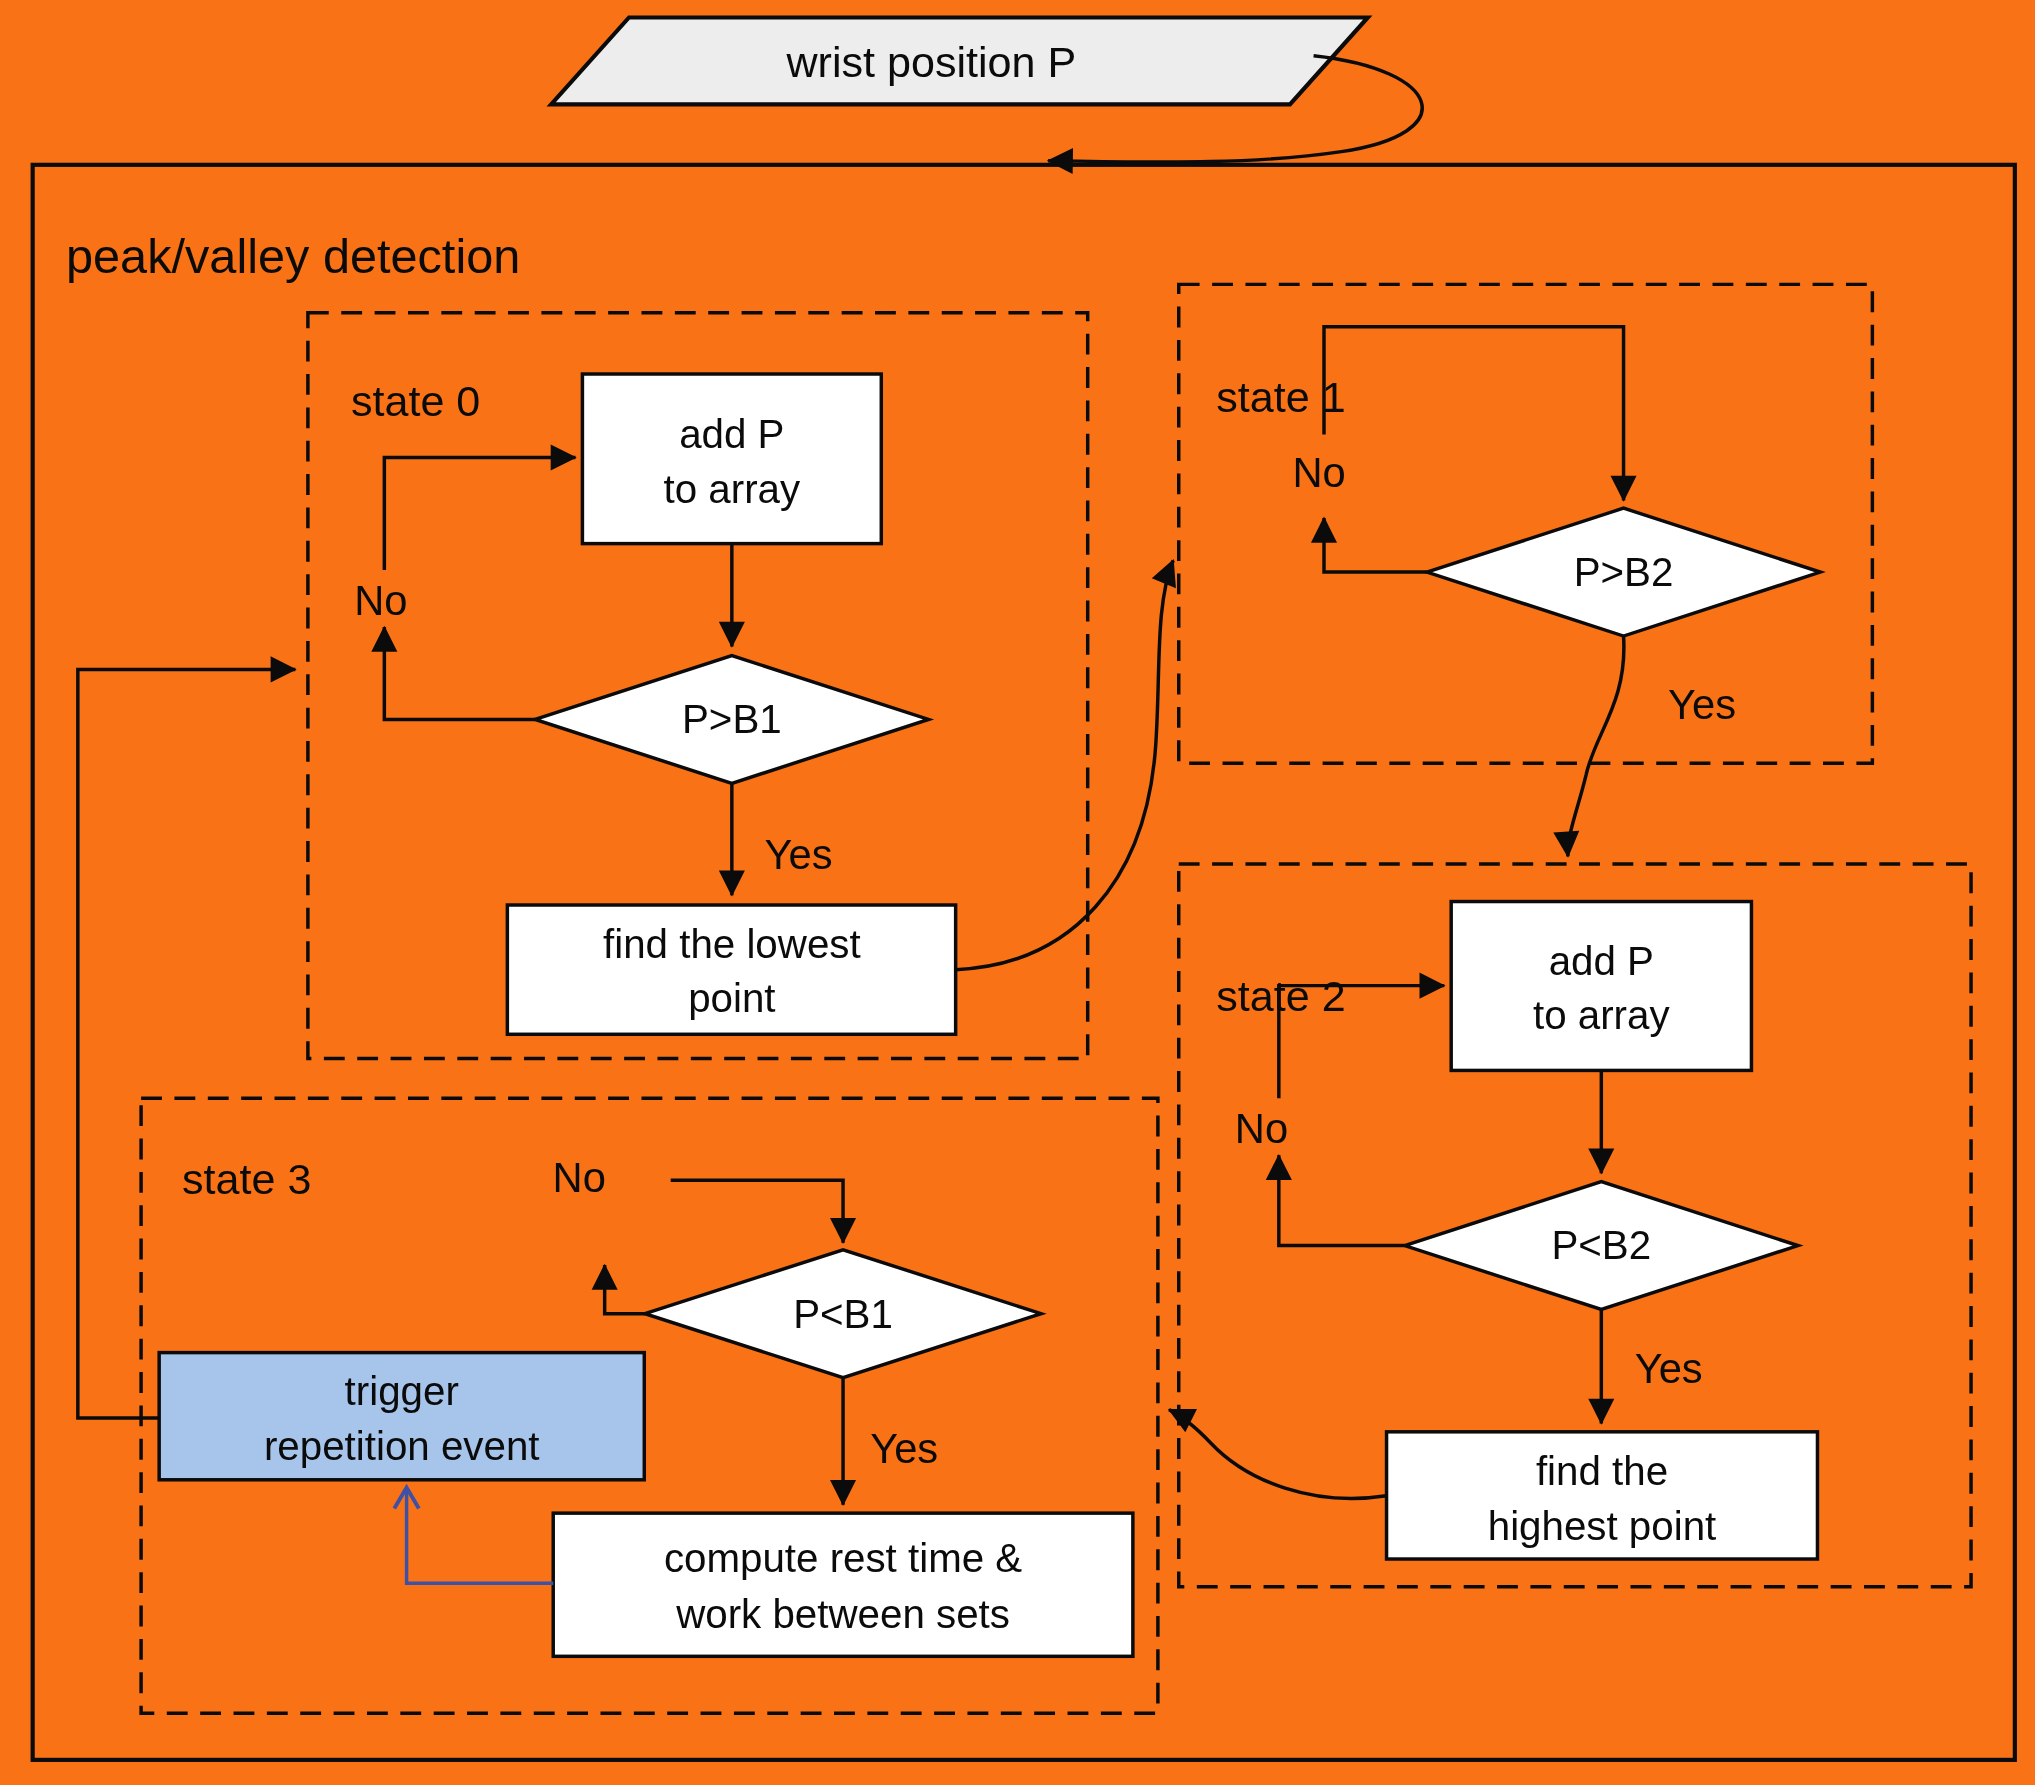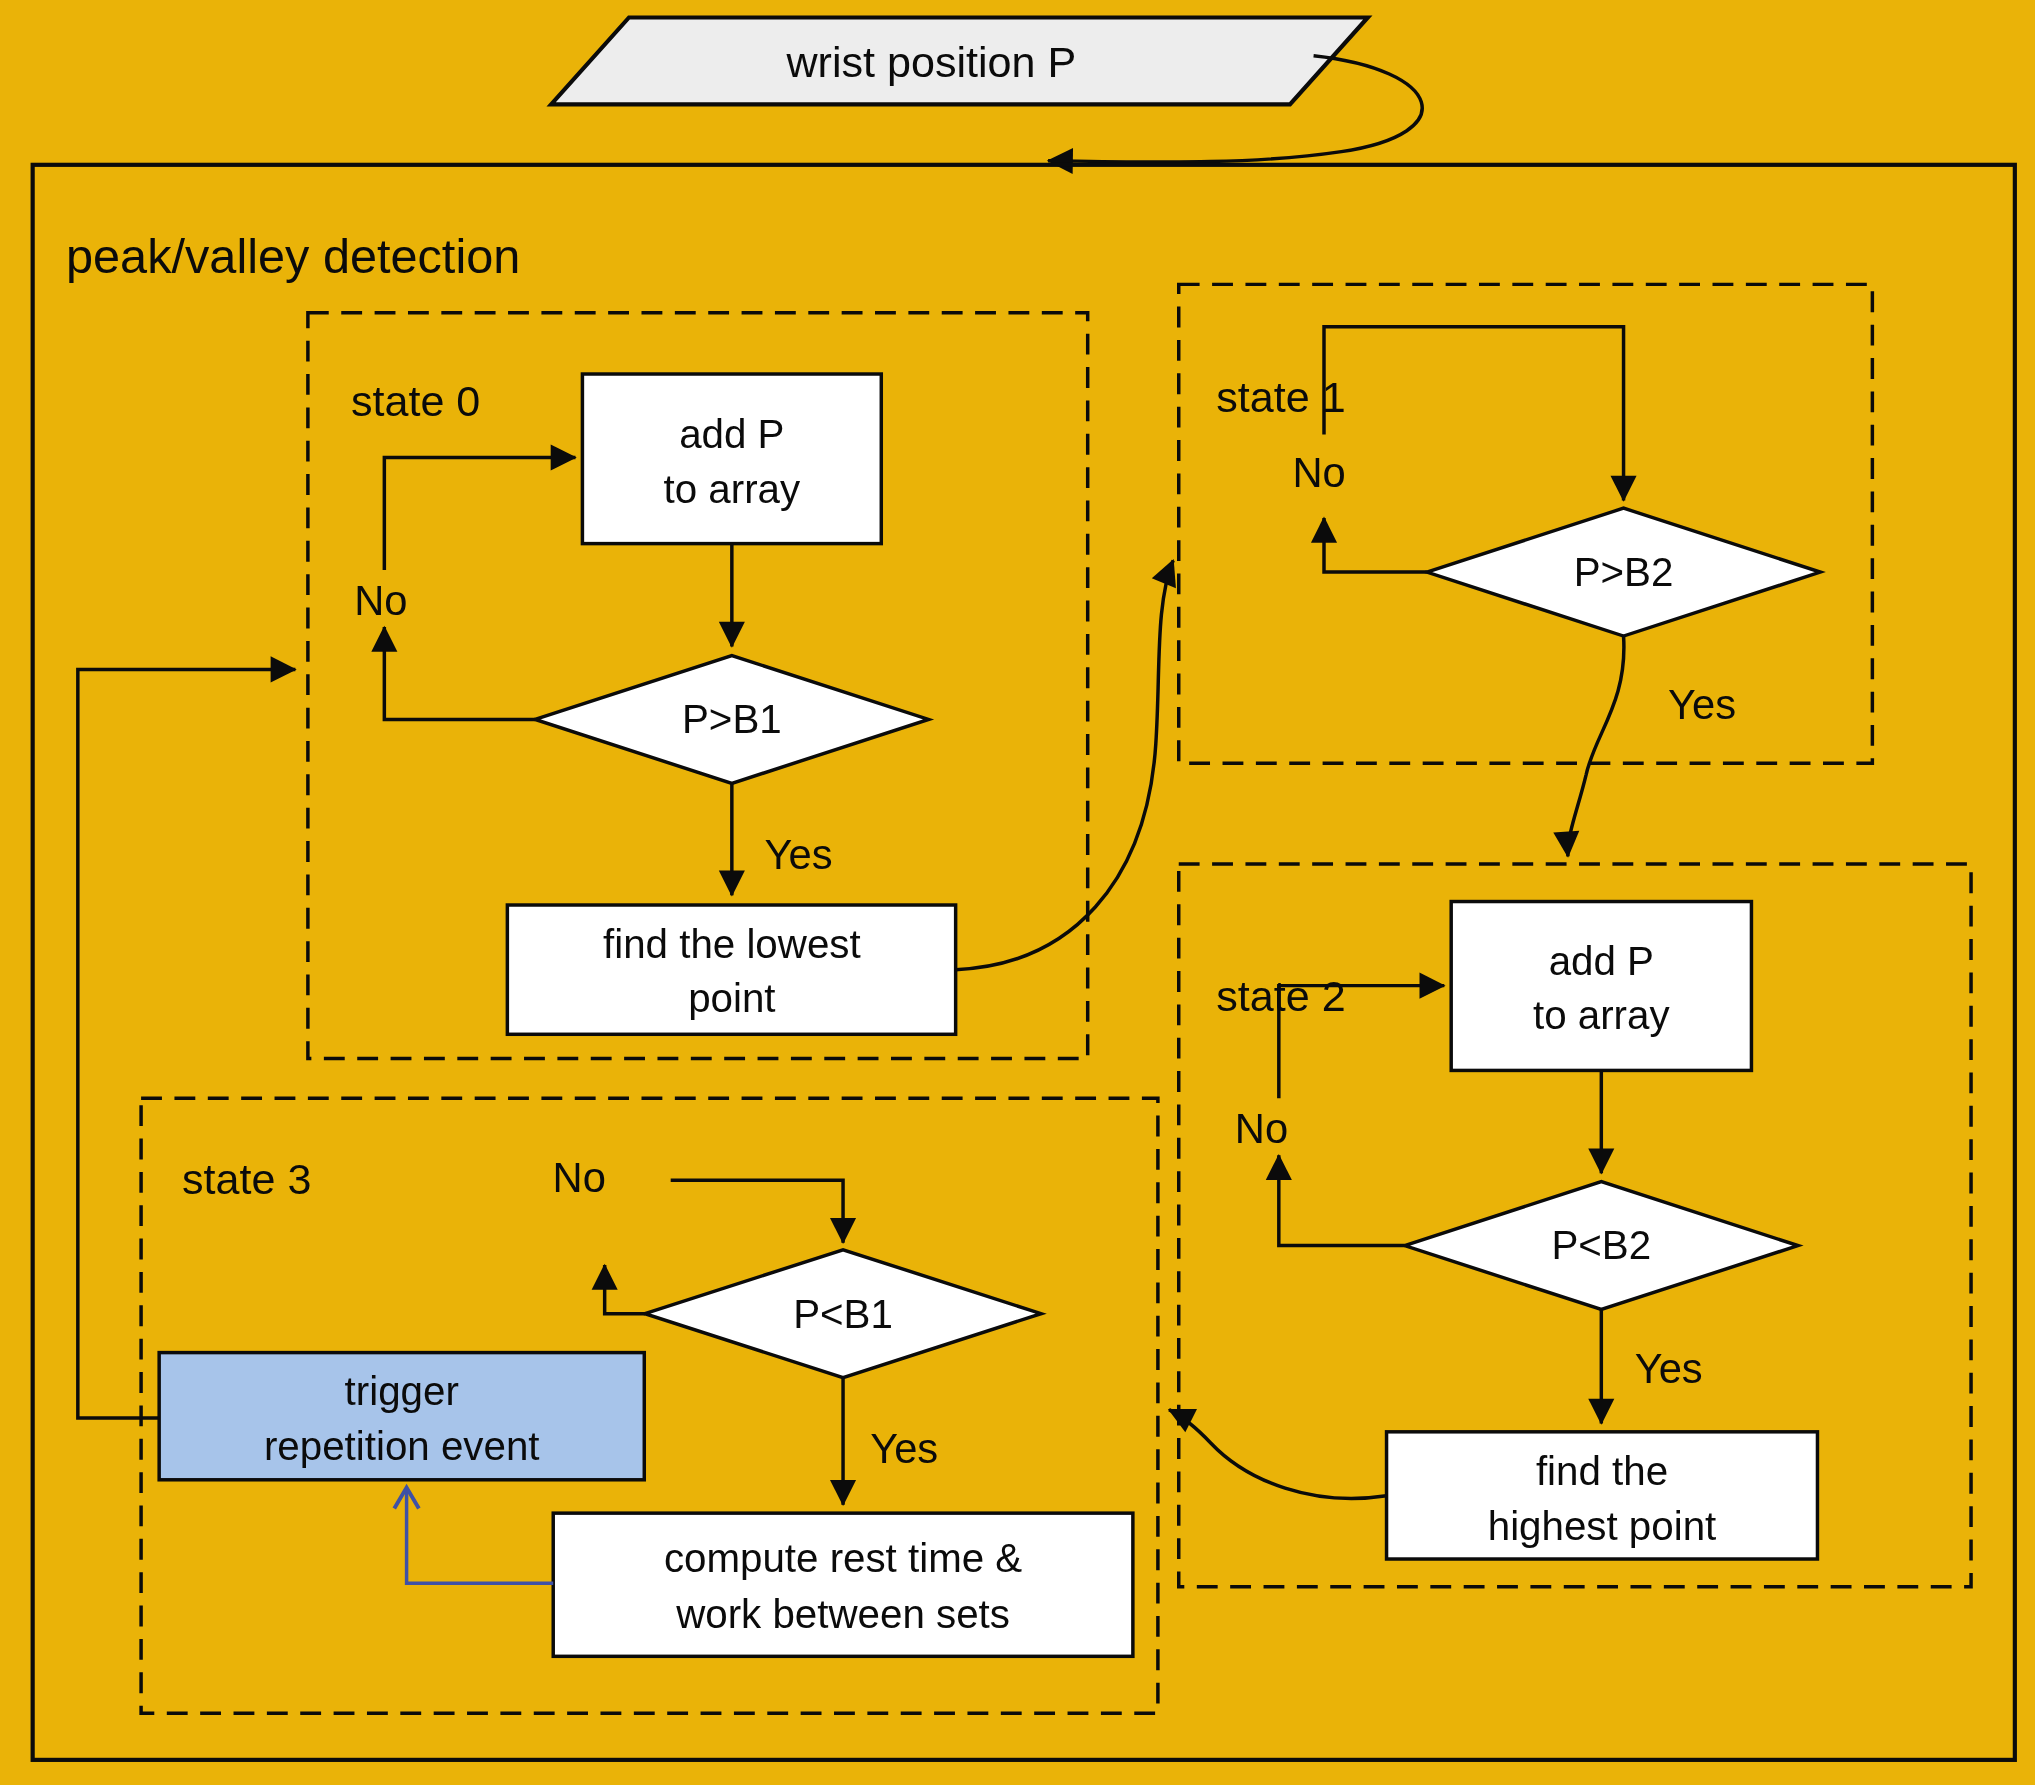--- a/index.html
+++ b/index.html
@@ -1,16 +1,16 @@
 <!DOCTYPE html>
 <html style="font-size:11px"><head>
 <meta charset="utf-8">
 <style>
   html,body{margin:0;padding:0;background:#ffffff;}
-  .stage{position:relative;width:2035px;height:1785px;background:#eab308;}
+  .stage{position:relative;width:2035px;height:1785px;background:#f97316;}
   svg{display:block;}
   text{font-family:"Liberation Sans", sans-serif;fill:#0b0b0b;}
   .title{font-size:70px;}
   .statelbl{font-size:62px;}
   .node{font-size:58px;}
   .edgelbl{font-size:60px;}
   .iolbl{font-size:62px;}
   .box{fill:#ffffff;stroke:#0b0b0b;stroke-width:5;}
   .dashed{fill:none;stroke:#0b0b0b;stroke-width:5;stroke-dasharray:30 18;}
   .flow{fill:none;stroke:#0b0b0b;stroke-width:5;}

